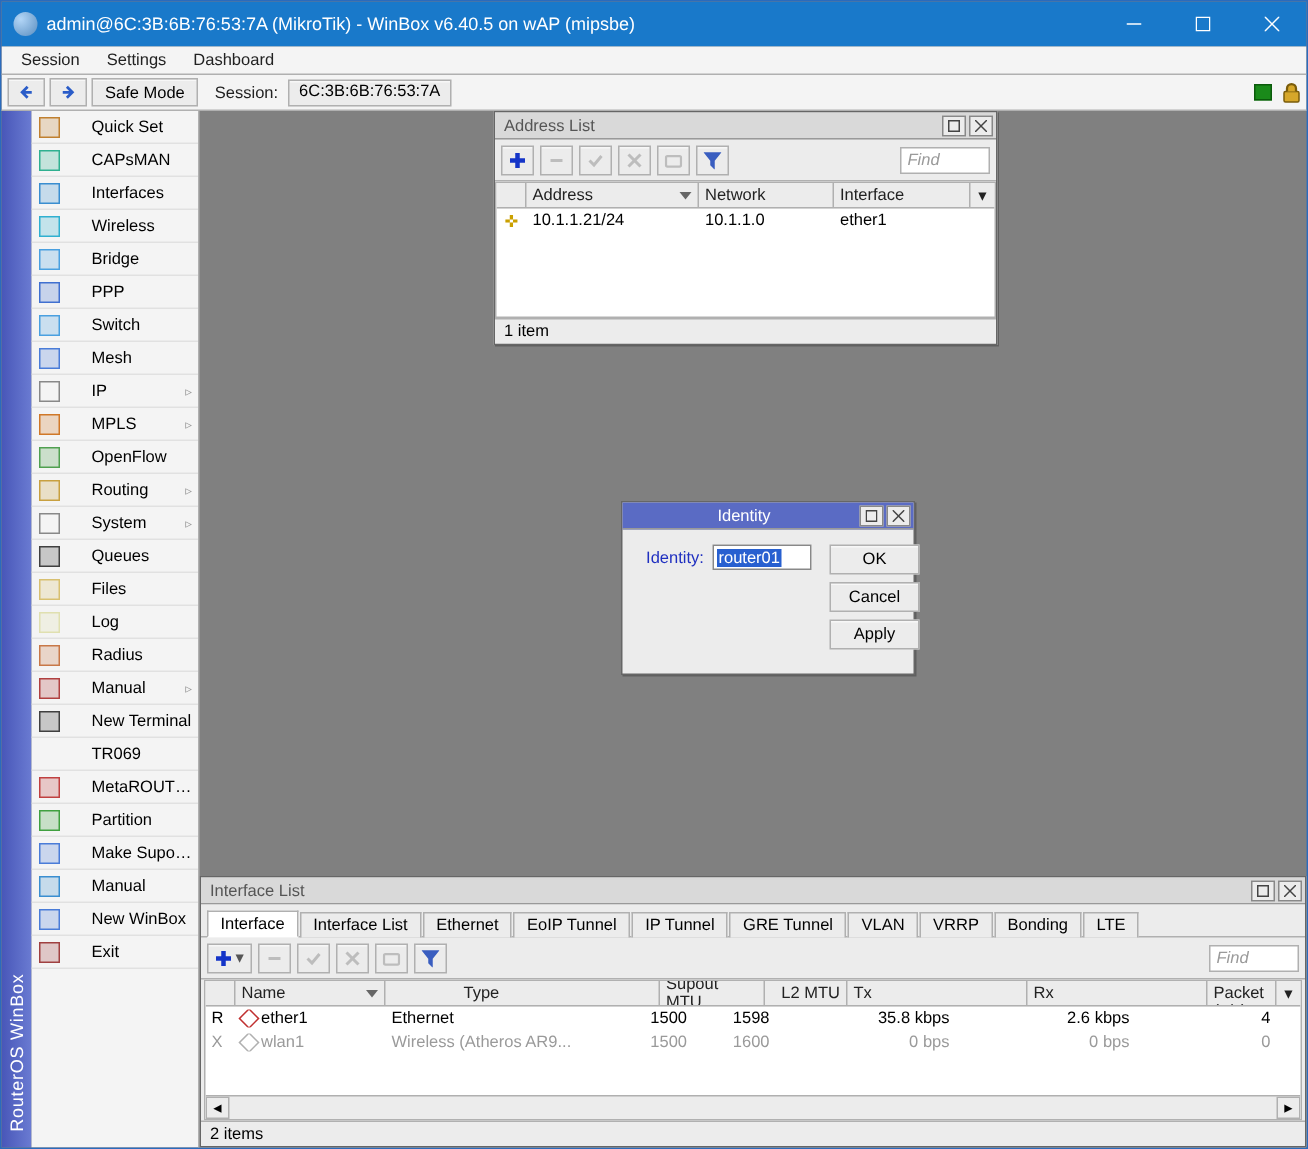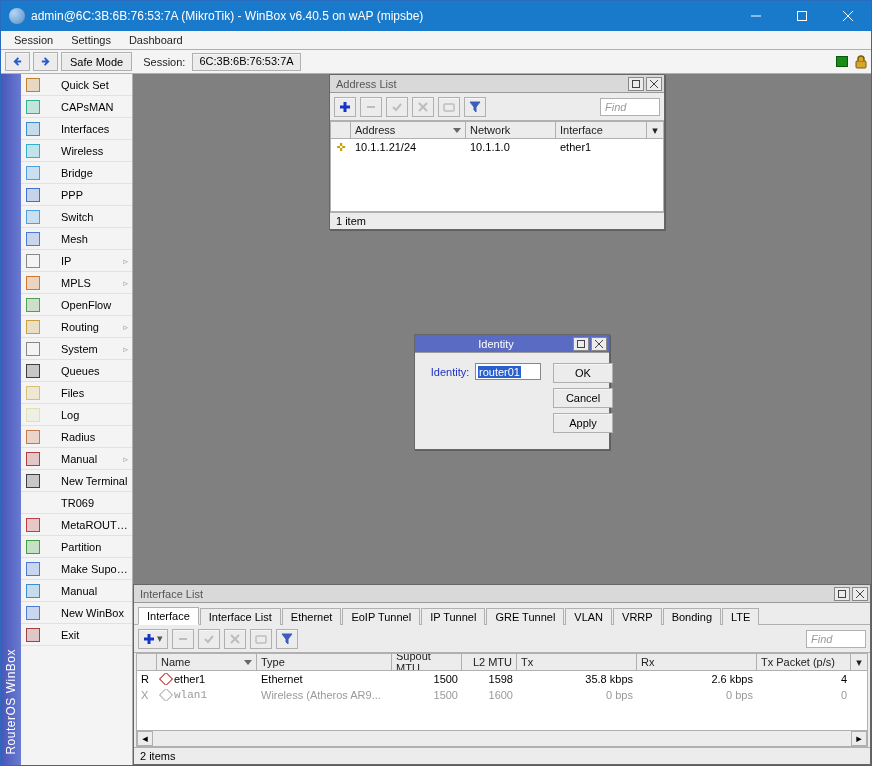--- a/index.html
+++ b/index.html
@@ -498,21 +498,21 @@
                 <path d="M1 1 H11 L7 6 V11 L5 9 V6 Z"></path>
               </svg>
             </div>
           <div style="flex:1"></div>
           <div class="find-box">Find</div>
         </div>
         <div class="tbl" style="margin:0 2px;">
           <div class="tbl-head">
             <div class="th" style="width:20px;"></div>
             <div class="th sort" style="width:100px;">Name</div>
-            <div class="th" style="width:135px;">Type</div>
+            <div class="th" style="width:135px;margin-left:48px;">Type</div>
             <div class="th" style="width:70px;justify-content:flex-end;">Supout MTU</div>
             <div class="th" style="width:55px;justify-content:flex-end;">L2 MTU</div>
             <div class="th" style="width:120px;">Tx</div>
             <div class="th" style="width:120px;">Rx</div>
             <div class="th" style="flex:1;">Tx Packet (p/s)</div>
             <div class="th dd">▾</div>
           </div>
           <div class="tbl-body" id="if-rows">
               <div class="tr">
                 <div class="td" style="width:20px;">R</div>
@@ -520,21 +520,21 @@
                 <div class="td" style="width:135px;">Ethernet</div>
                 <div class="td num" style="width:70px;text-align:right;">1500</div>
                 <div class="td num" style="width:55px;text-align:right;">1598</div>
                 <div class="td num" style="width:120px;text-align:right;">35.8 kbps</div>
                 <div class="td num" style="width:120px;text-align:right;">2.6 kbps</div>
                 <div class="td num" style="flex:1;text-align:right;">4</div>
                 <div class="td" style="width:16px;"></div>
               </div>
               <div class="tr gray">
                 <div class="td" style="width:20px;">X</div>
-                <div class="td" style="width:100px;display:flex;align-items:center;font-family:Liberation Mono, monospace;"><span style="display:inline-block;width:10px;height:10px;border:1px solid #b0b0b0;margin-right:3px;transform:rotate(45deg);"></span>wlan1</div>
+                <div class="td" style="width:100px;display:flex;align-items:center;"><span style="display:inline-block;width:10px;height:10px;border:1px solid #b0b0b0;margin-right:3px;transform:rotate(45deg);"></span>wlan1</div>
                 <div class="td" style="width:135px;">Wireless (Atheros AR9...</div>
                 <div class="td num" style="width:70px;text-align:right;">1500</div>
                 <div class="td num" style="width:55px;text-align:right;">1600</div>
                 <div class="td num" style="width:120px;text-align:right;">0 bps</div>
                 <div class="td num" style="width:120px;text-align:right;">0 bps</div>
                 <div class="td num" style="flex:1;text-align:right;">0</div>
                 <div class="td" style="width:16px;"></div>
               </div>
             </div>
           <div class="scroll-track">

